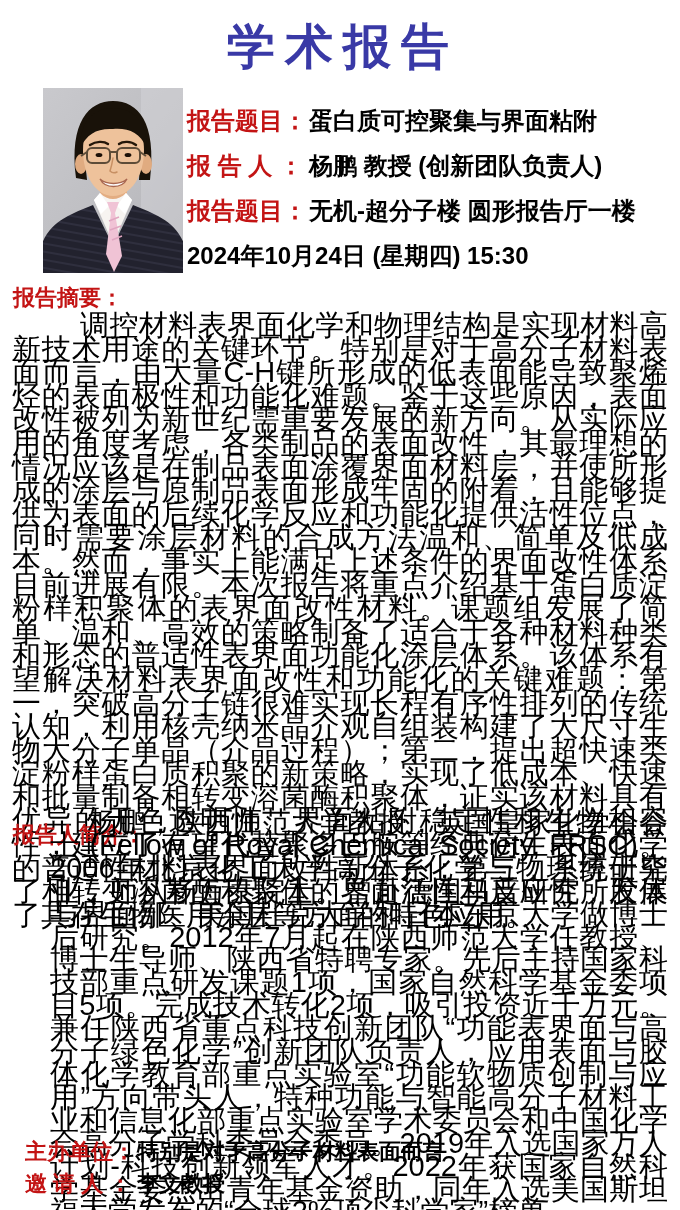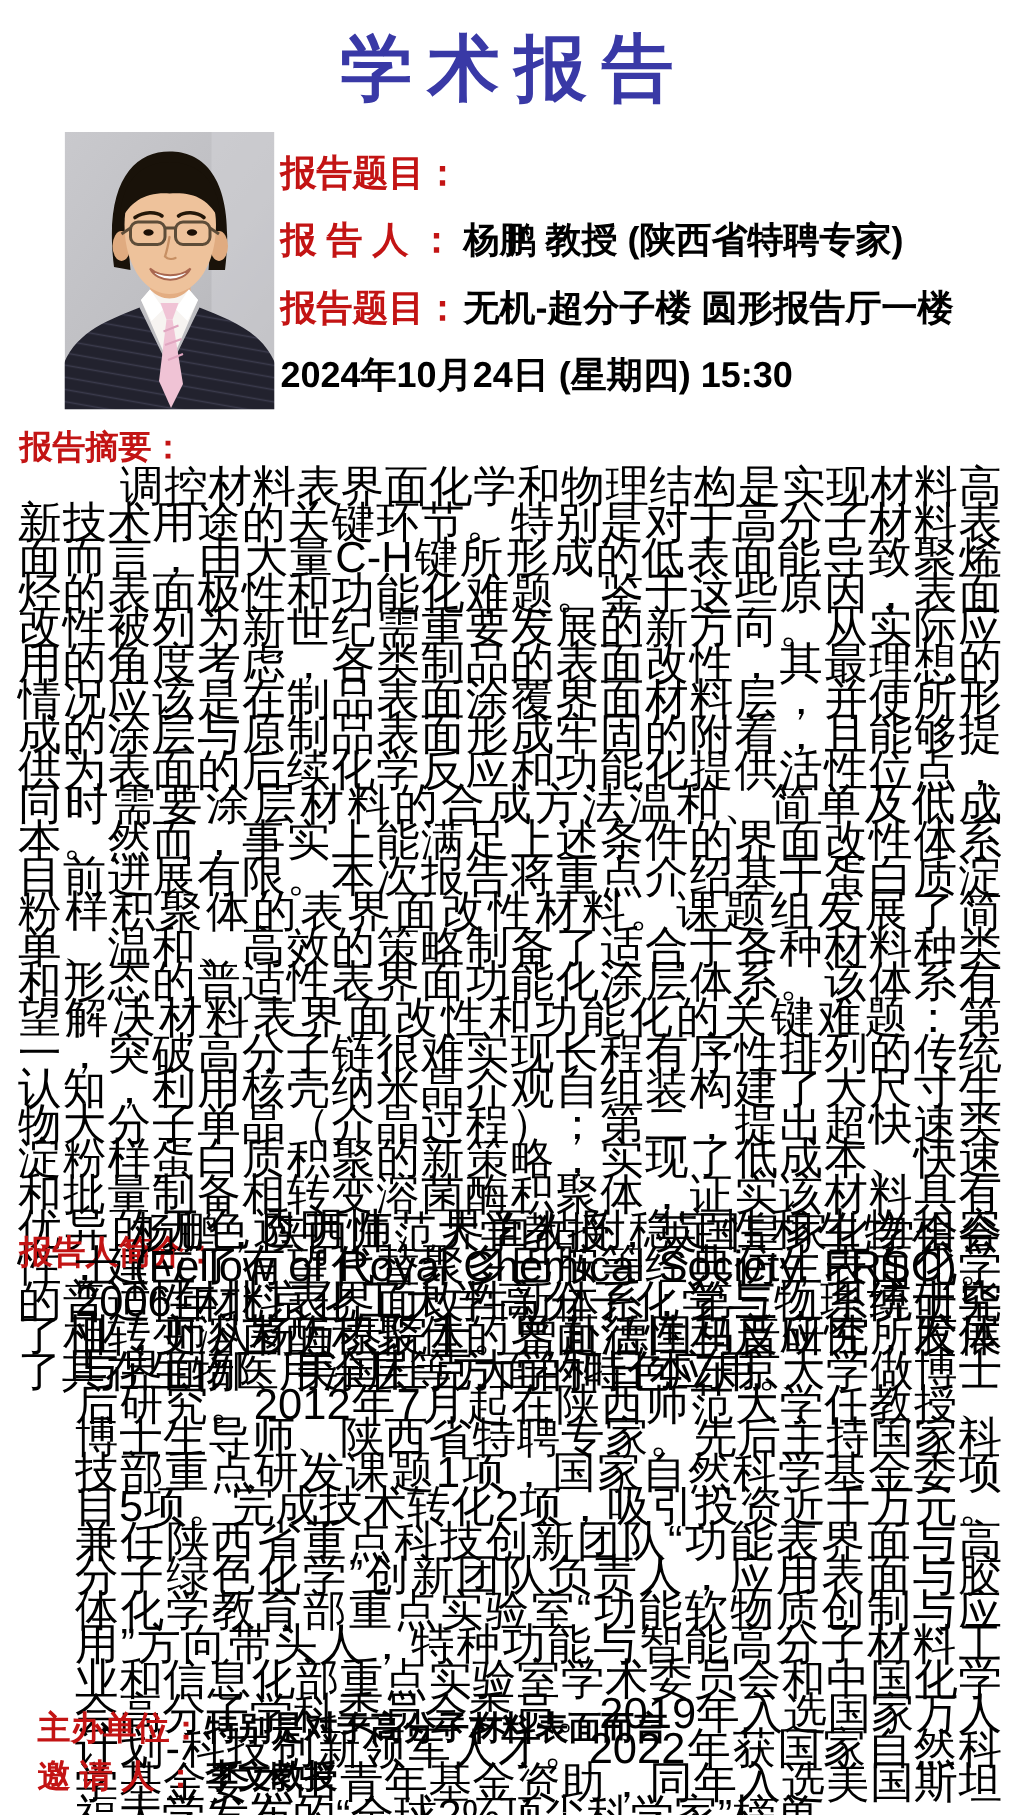--- a/index.html
+++ b/index.html
@@ -22,21 +22,21 @@
   .photo-frame {
     position: absolute; left: 43px; top: 88px;
     width: 140px; height: 185px;
     overflow: hidden;
   }
   .info-block {
     position: absolute; left: 187px; top: 92px; width: 486px;
   }
   .info-row {
     height: 45px;
-    display: flex; align-items: center;
+    display: flex; align-items: flex-end;
     white-space: nowrap;
   }
   .info-label {
     color: #C31414; font-weight: bold; font-size: 24px;
     width: 122px; flex: none;
   }
   .info-value {
     color: #000000; font-weight: bold; font-size: 24px;
   }
   .section-heading {
@@ -135,24 +135,25 @@
 
     <path d="M64,114 L76,114 L72,125 L68,125 Z" fill="#f0c3d5"></path>
     <path d="M68,125 L72,125 L79,168 L71,184 L63,166 Z" fill="#f0c3d5"></path>
     <path d="M66,133 L76,129 M67,142 L78,138 M69,152 L79,148" stroke="#e0a6c0" stroke-width="1.4"></path>
   </svg>
 </div>
 
 <div class="info-block">
   <div class="info-row">
     <span class="info-label">报告题目：</span>
+    <span class="info-value">蛋白质可控聚集与界面粘附</span>
   </div>
   <div class="info-row">
     <span class="info-label">报 告 人 ：</span>
-    <span class="info-value">杨鹏 教授 (陕西省特聘专家)</span>
+    <span class="info-value">杨鹏 教授 (创新团队负责人)</span>
   </div>
   <div class="info-row">
     <span class="info-label">报告题目：</span>
     <span class="info-value">无机-超分子楼 圆形报告厅一楼</span>
   </div>
   <div class="info-row">
     <span class="info-value">2024年10月24日 (星期四) 15:30</span>
   </div>
 </div>
 

